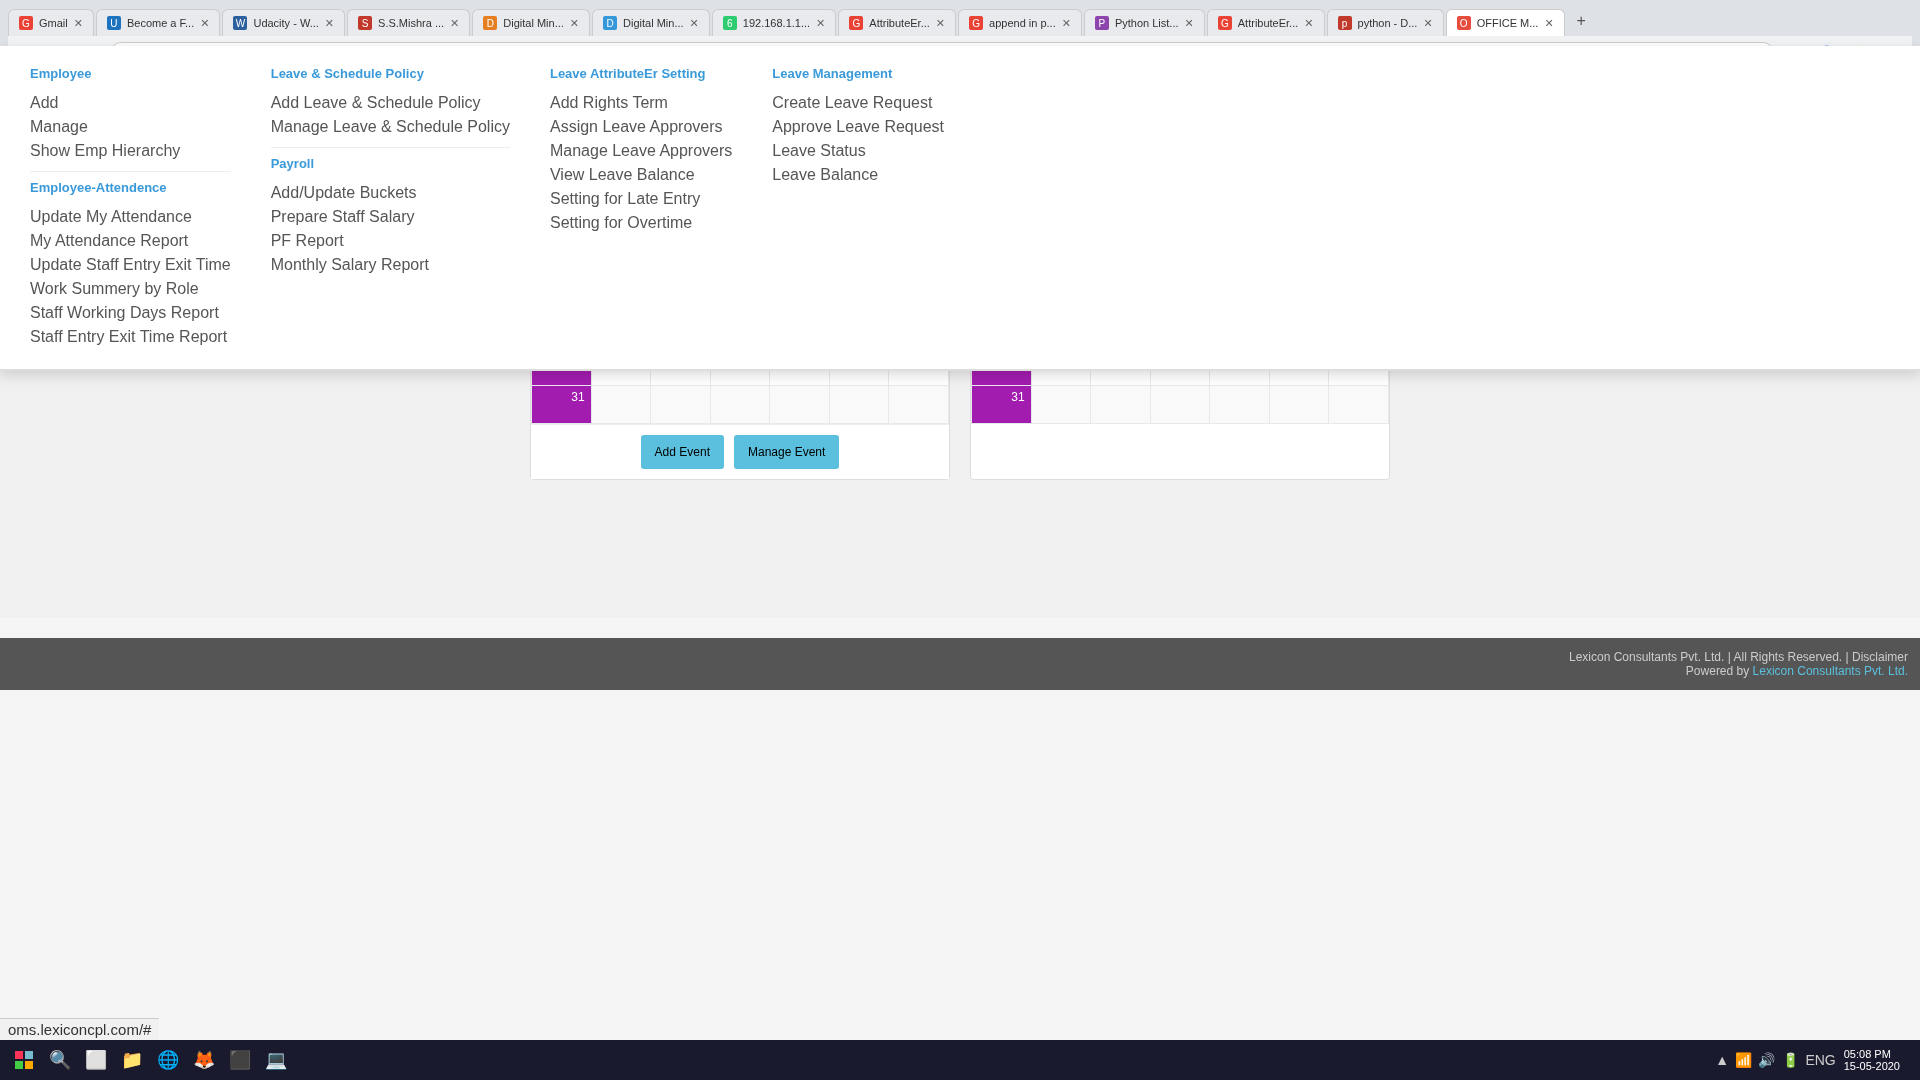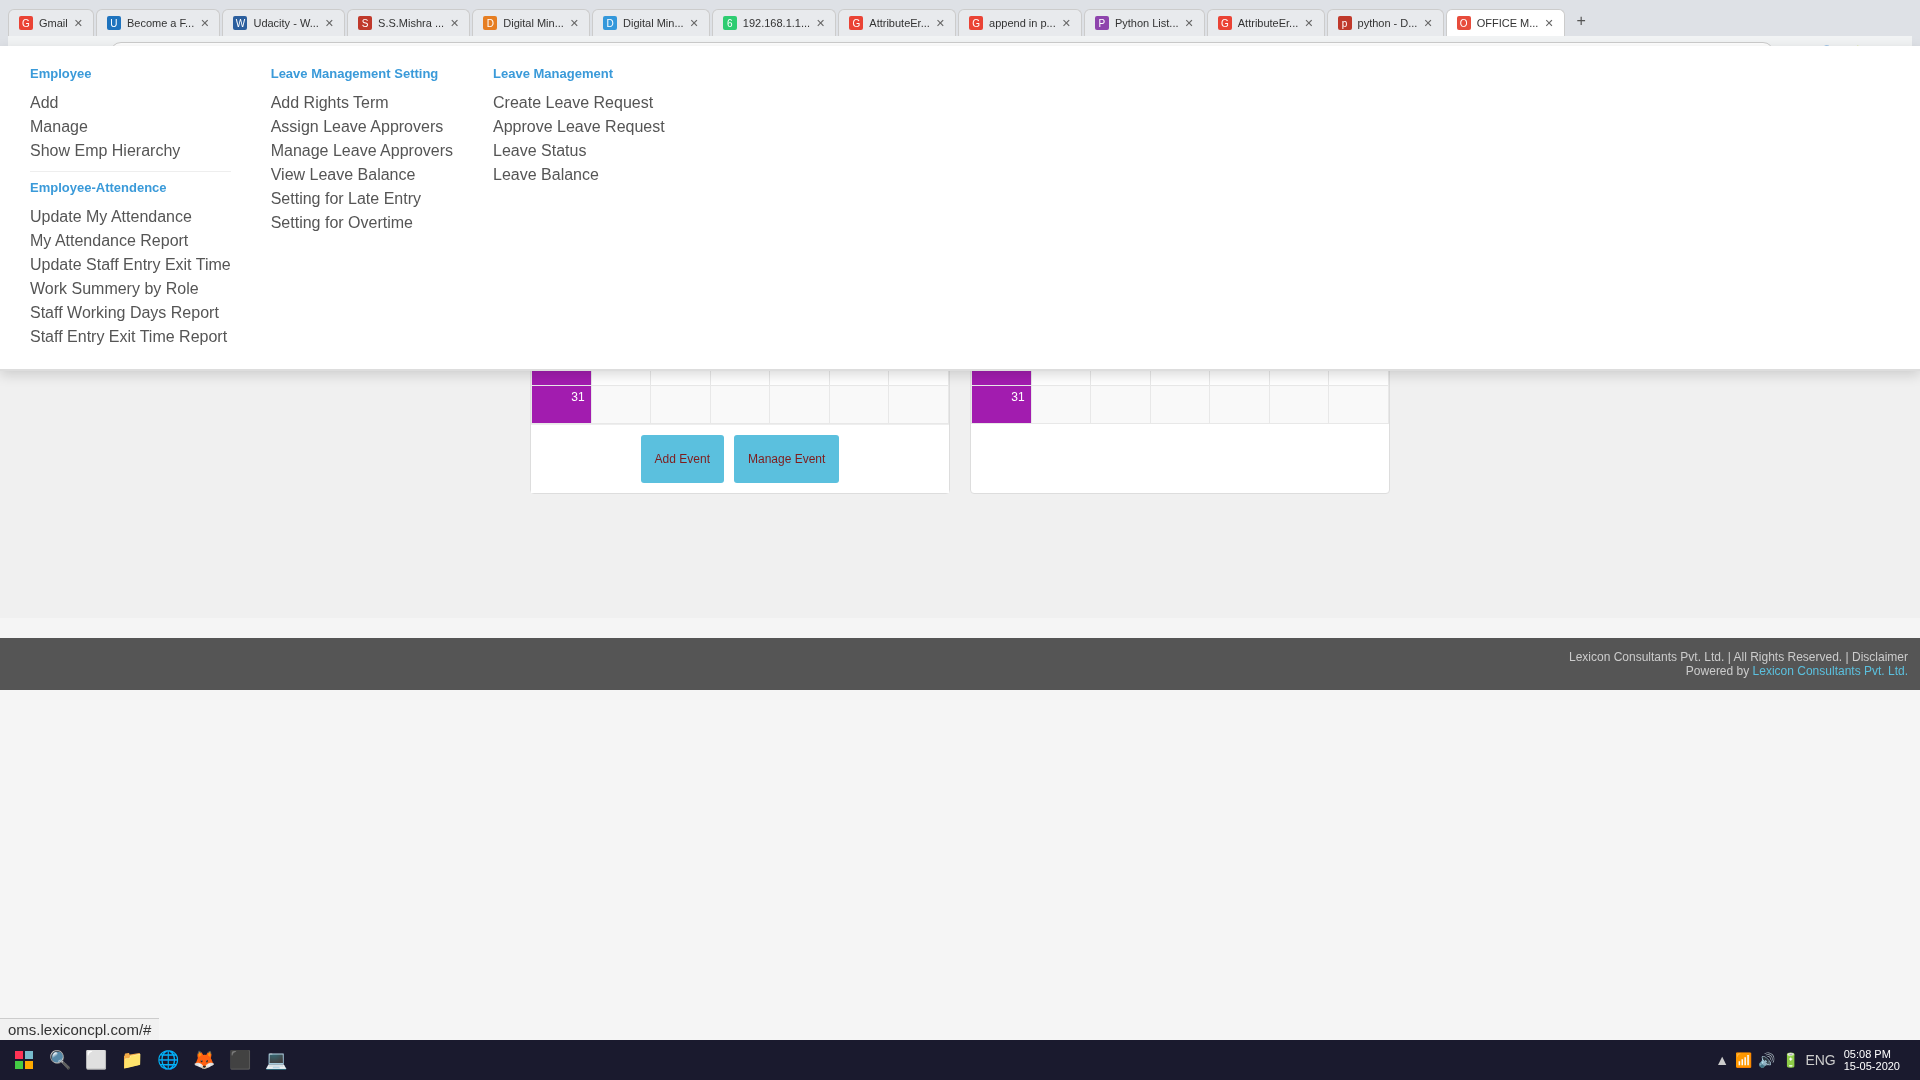--- a/index.html
+++ b/index.html
@@ -272,23 +272,23 @@
 
     .calendar-footer {
       display: flex;
       justify-content: center;
       gap: 10px;
       padding: 10px;
       background: #fff;
       border-top: 1px solid #eee;
     }
     .cal-btn {
-      padding: 17px 14px;
+      padding: 10px 14px;
       background: #5bc0de;
-      color: #7f1d1d;
+      color: #000000;
       border: none;
       border-radius: 3px;
       font-size: 12px;
       cursor: pointer;
     }
 
     
     .page-footer {
       background: #555;
       color: #ccc;
@@ -504,23 +504,34 @@
       <hr class="menu-divider">
       <div class="menu-section-title">Employee-Attendence</div>
       <a class="menu-section-item">Update My Attendance</a>
       <a class="menu-section-item">My Attendance Report</a>
       <a class="menu-section-item">Update Staff Entry Exit Time</a>
       <a class="menu-section-item">Work Summery by Role</a>
       <a class="menu-section-item">Staff Working Days Report</a>
       <a class="menu-section-item">Staff Entry Exit Time Report</a>
     </div>
 
-
     <div class="menu-section">
-      <div class="menu-section-title">Leave Management Setting</div>
+      <div class="menu-section-title">Leave &amp; Schedule Policy</div>
+      <a class="menu-section-item">Add Leave &amp; Schedule Policy</a>
+      <a class="menu-section-item">Manage Leave &amp; Schedule Policy</a>
+      <hr class="menu-divider">
+      <div class="menu-section-title">Payroll</div>
+      <a class="menu-section-item">Add/Update Buckets</a>
+      <a class="menu-section-item">Prepare Staff Salary</a>
+      <a class="menu-section-item">PF Report</a>
+      <a class="menu-section-item">Monthly Salary Report</a>
+    </div>
+
+    <div class="menu-section">
+      <div class="menu-section-title">Leave AttributeEr Setting</div>
       <a class="menu-section-item">Add Rights Term</a>
       <a class="menu-section-item">Assign Leave Approvers</a>
       <a class="menu-section-item">Manage Leave Approvers</a>
       <a class="menu-section-item">View Leave Balance</a>
       <a class="menu-section-item">Setting for Late Entry</a>
       <a class="menu-section-item">Setting for Overtime</a>
     </div>
 
     <div class="menu-section">
       <div class="menu-section-title">Leave Management</div>

